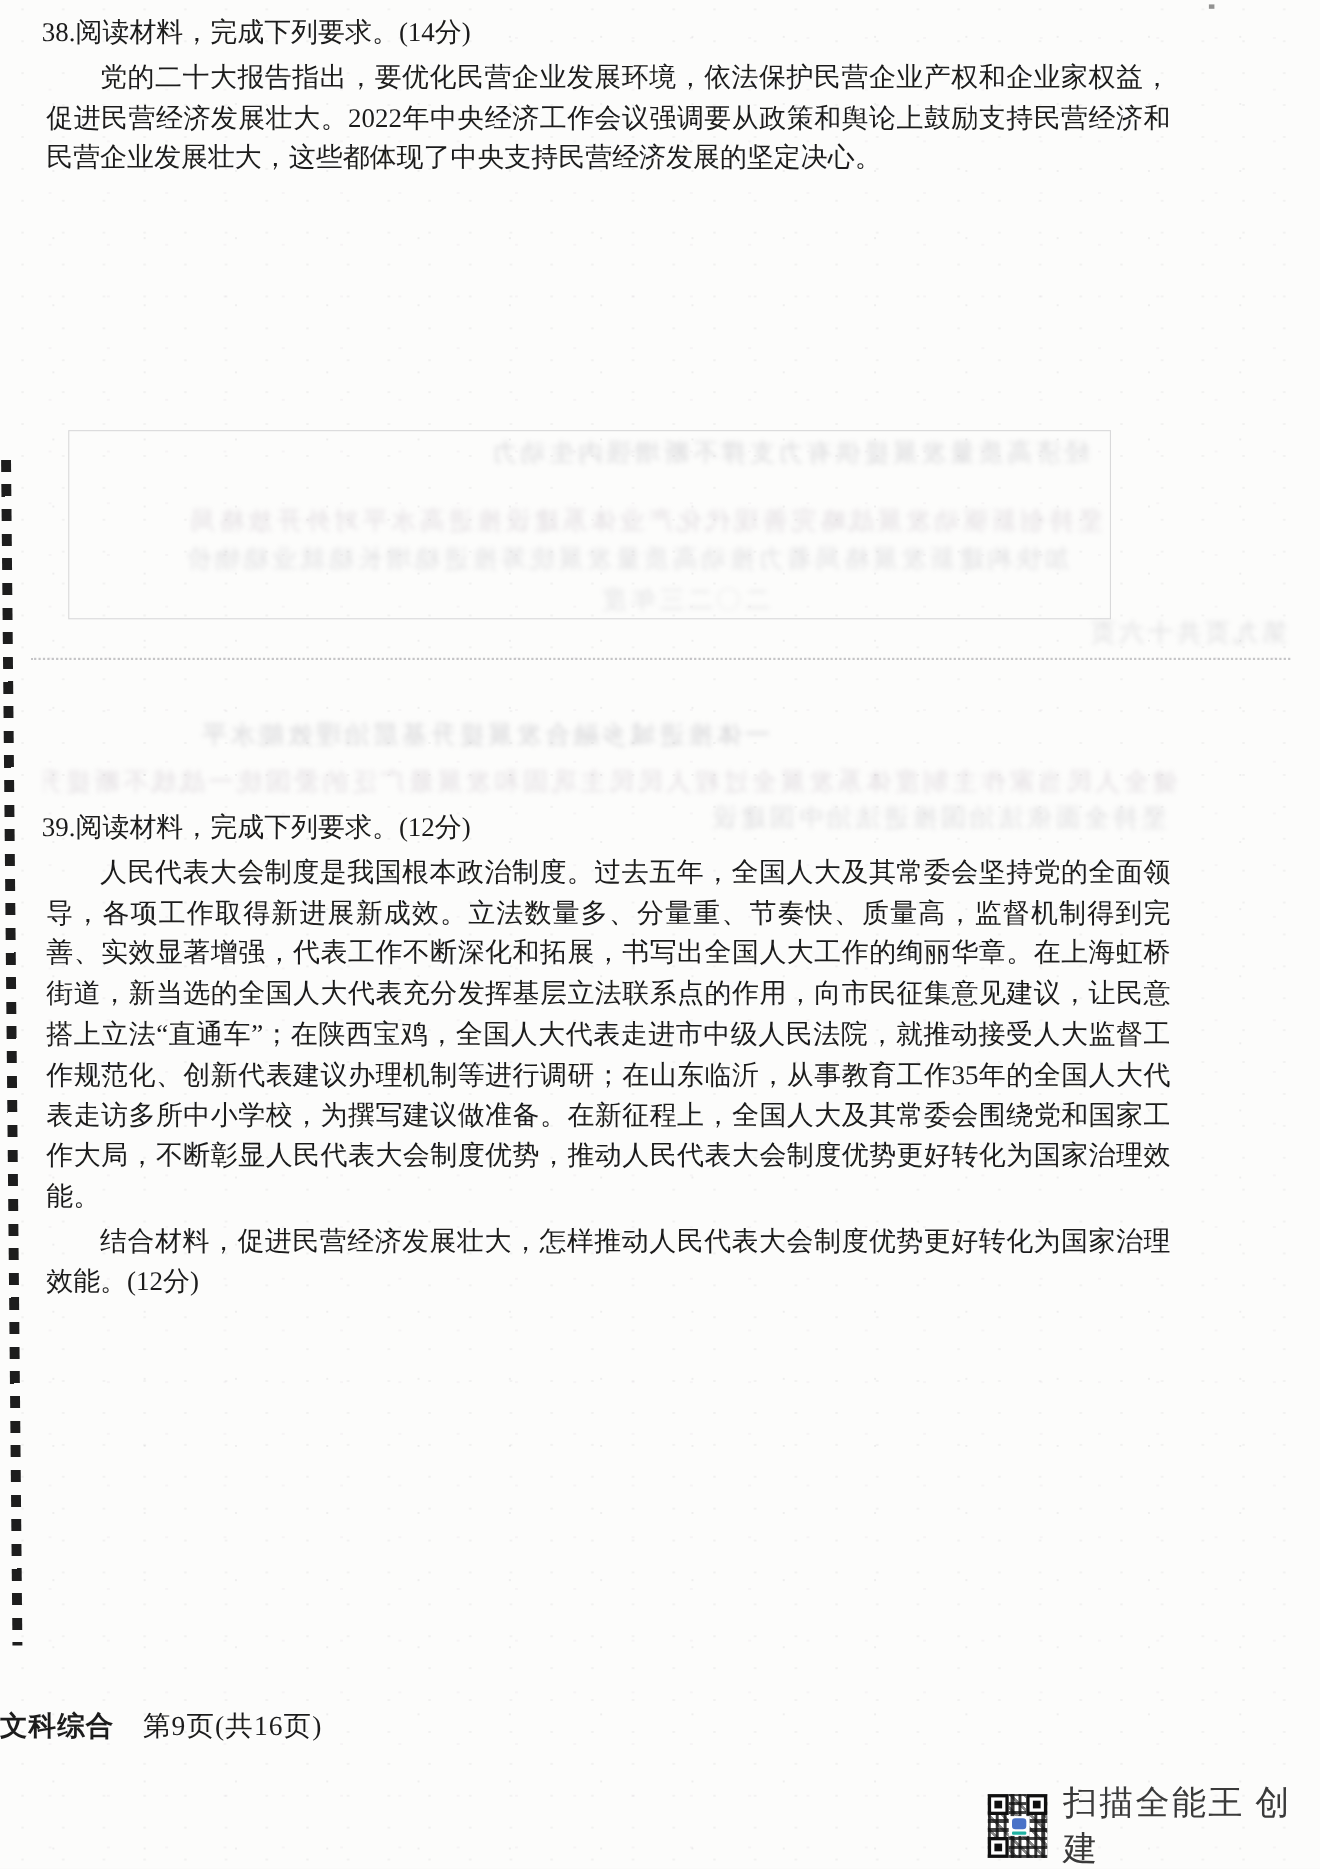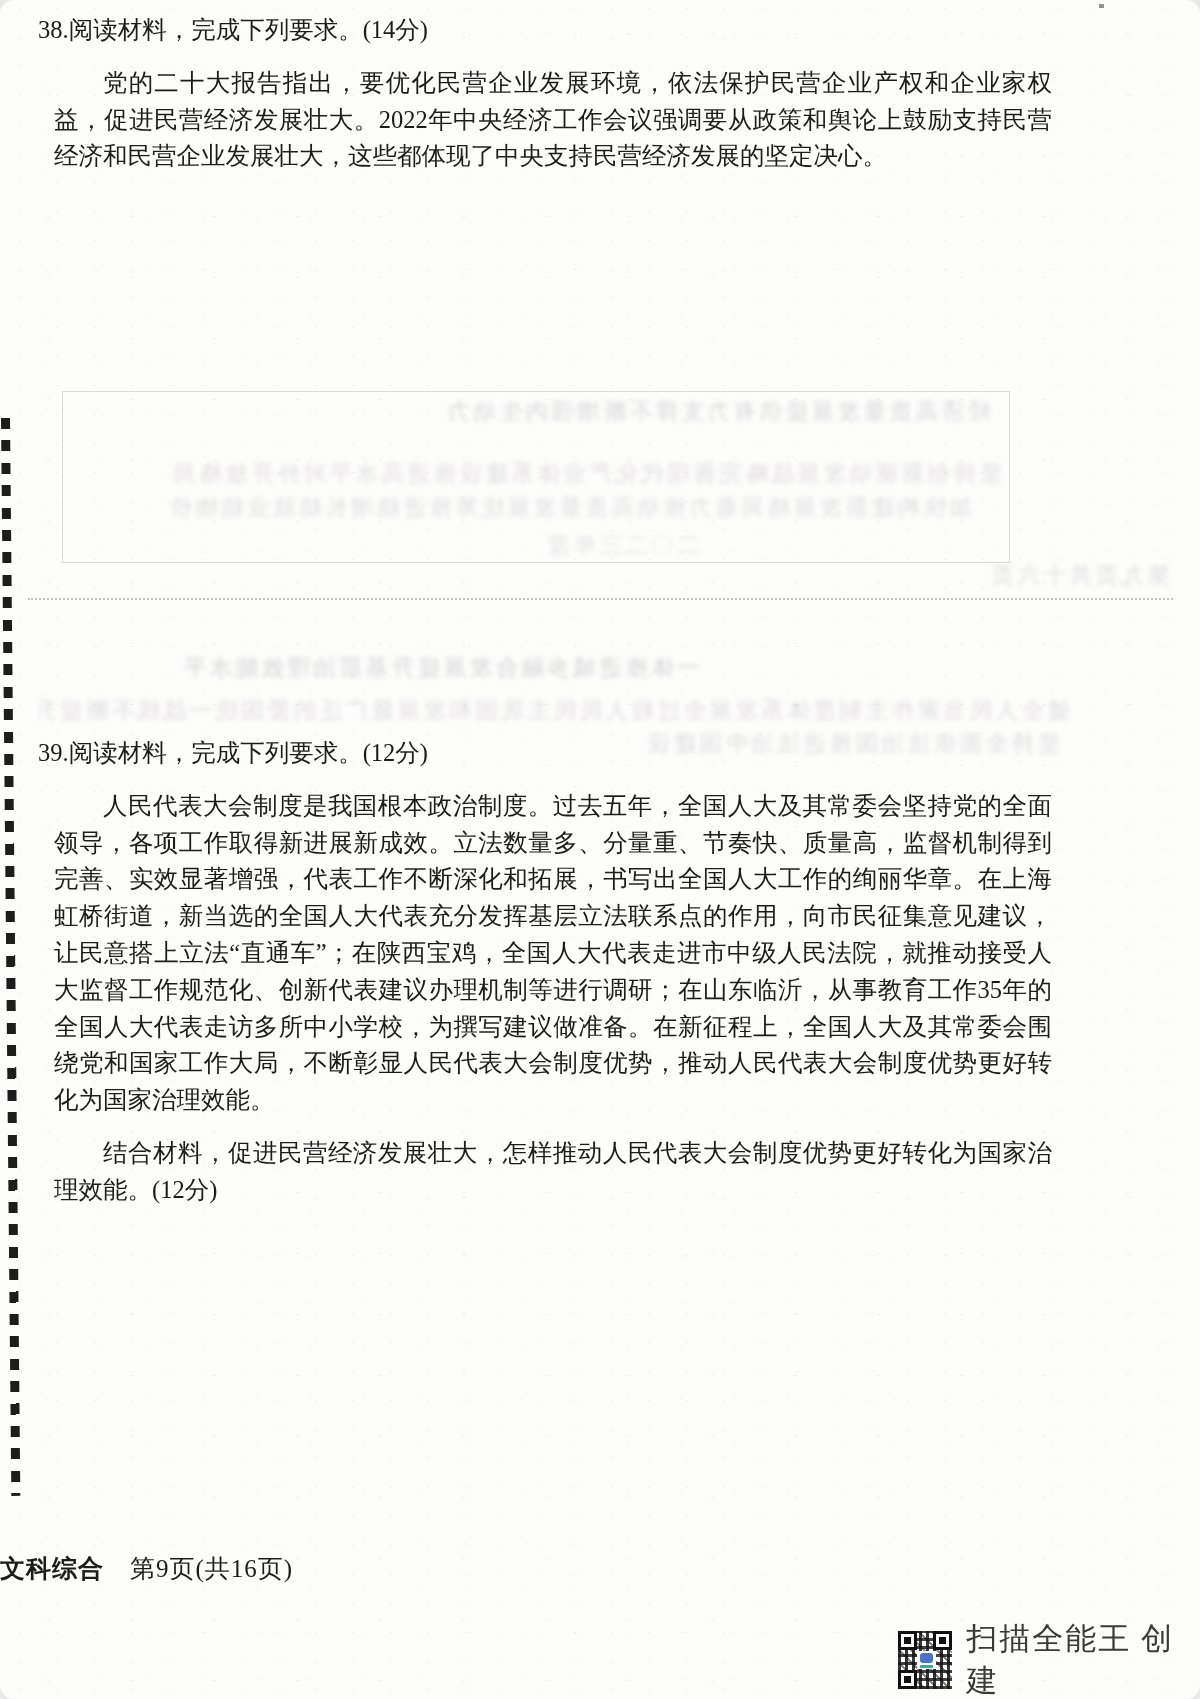--- a/index.html
+++ b/index.html
@@ -4,41 +4,40 @@
 <style>
   html,body{margin:0;padding:0;background:#e9e9e9;}
   .page{
     position:relative;
     width:1200px;height:1699px;
     margin:0 auto;
     background:#fcfcfb;
     overflow:hidden;
     font-family:"Liberation Serif","DejaVu Serif",serif;
     color:#1c1c1c;
-    border-radius:14px;
   }
   
   .page::before{
     content:"";position:absolute;inset:0;pointer-events:none;
     background-image:
       radial-gradient(rgba(60,60,70,0.07) 1px, transparent 1.4px),
       radial-gradient(rgba(150,110,150,0.06) 1px, transparent 1.4px),
       radial-gradient(rgba(0,0,0,0.045) 1px, transparent 1.3px);
     background-size:83px 61px, 53px 47px, 37px 29px;
     background-position:7px 3px, 19px 11px, 2px 23px;
   }
   .q-block{
     position:absolute;left:38px;width:1030px;
     font-size:24.5px;line-height:36.8px;
     text-align:justify;
   }
   .q38{top:12px;}
   .q39{top:735px;}
   .q-header{margin:0;}
-  .para{margin:16px;text-indent:2em;}
+  .para{margin:4px;text-indent:2em;}
   
   .faint-box{
     position:absolute;left:62px;top:391px;width:946px;height:170px;
     border:1px solid rgba(165,165,170,0.40);
   }
   .dotted-rule{
     position:absolute;left:28px;top:598px;width:1145px;height:0;
     border-top:2px dotted rgba(150,150,155,0.55);
   }
   

